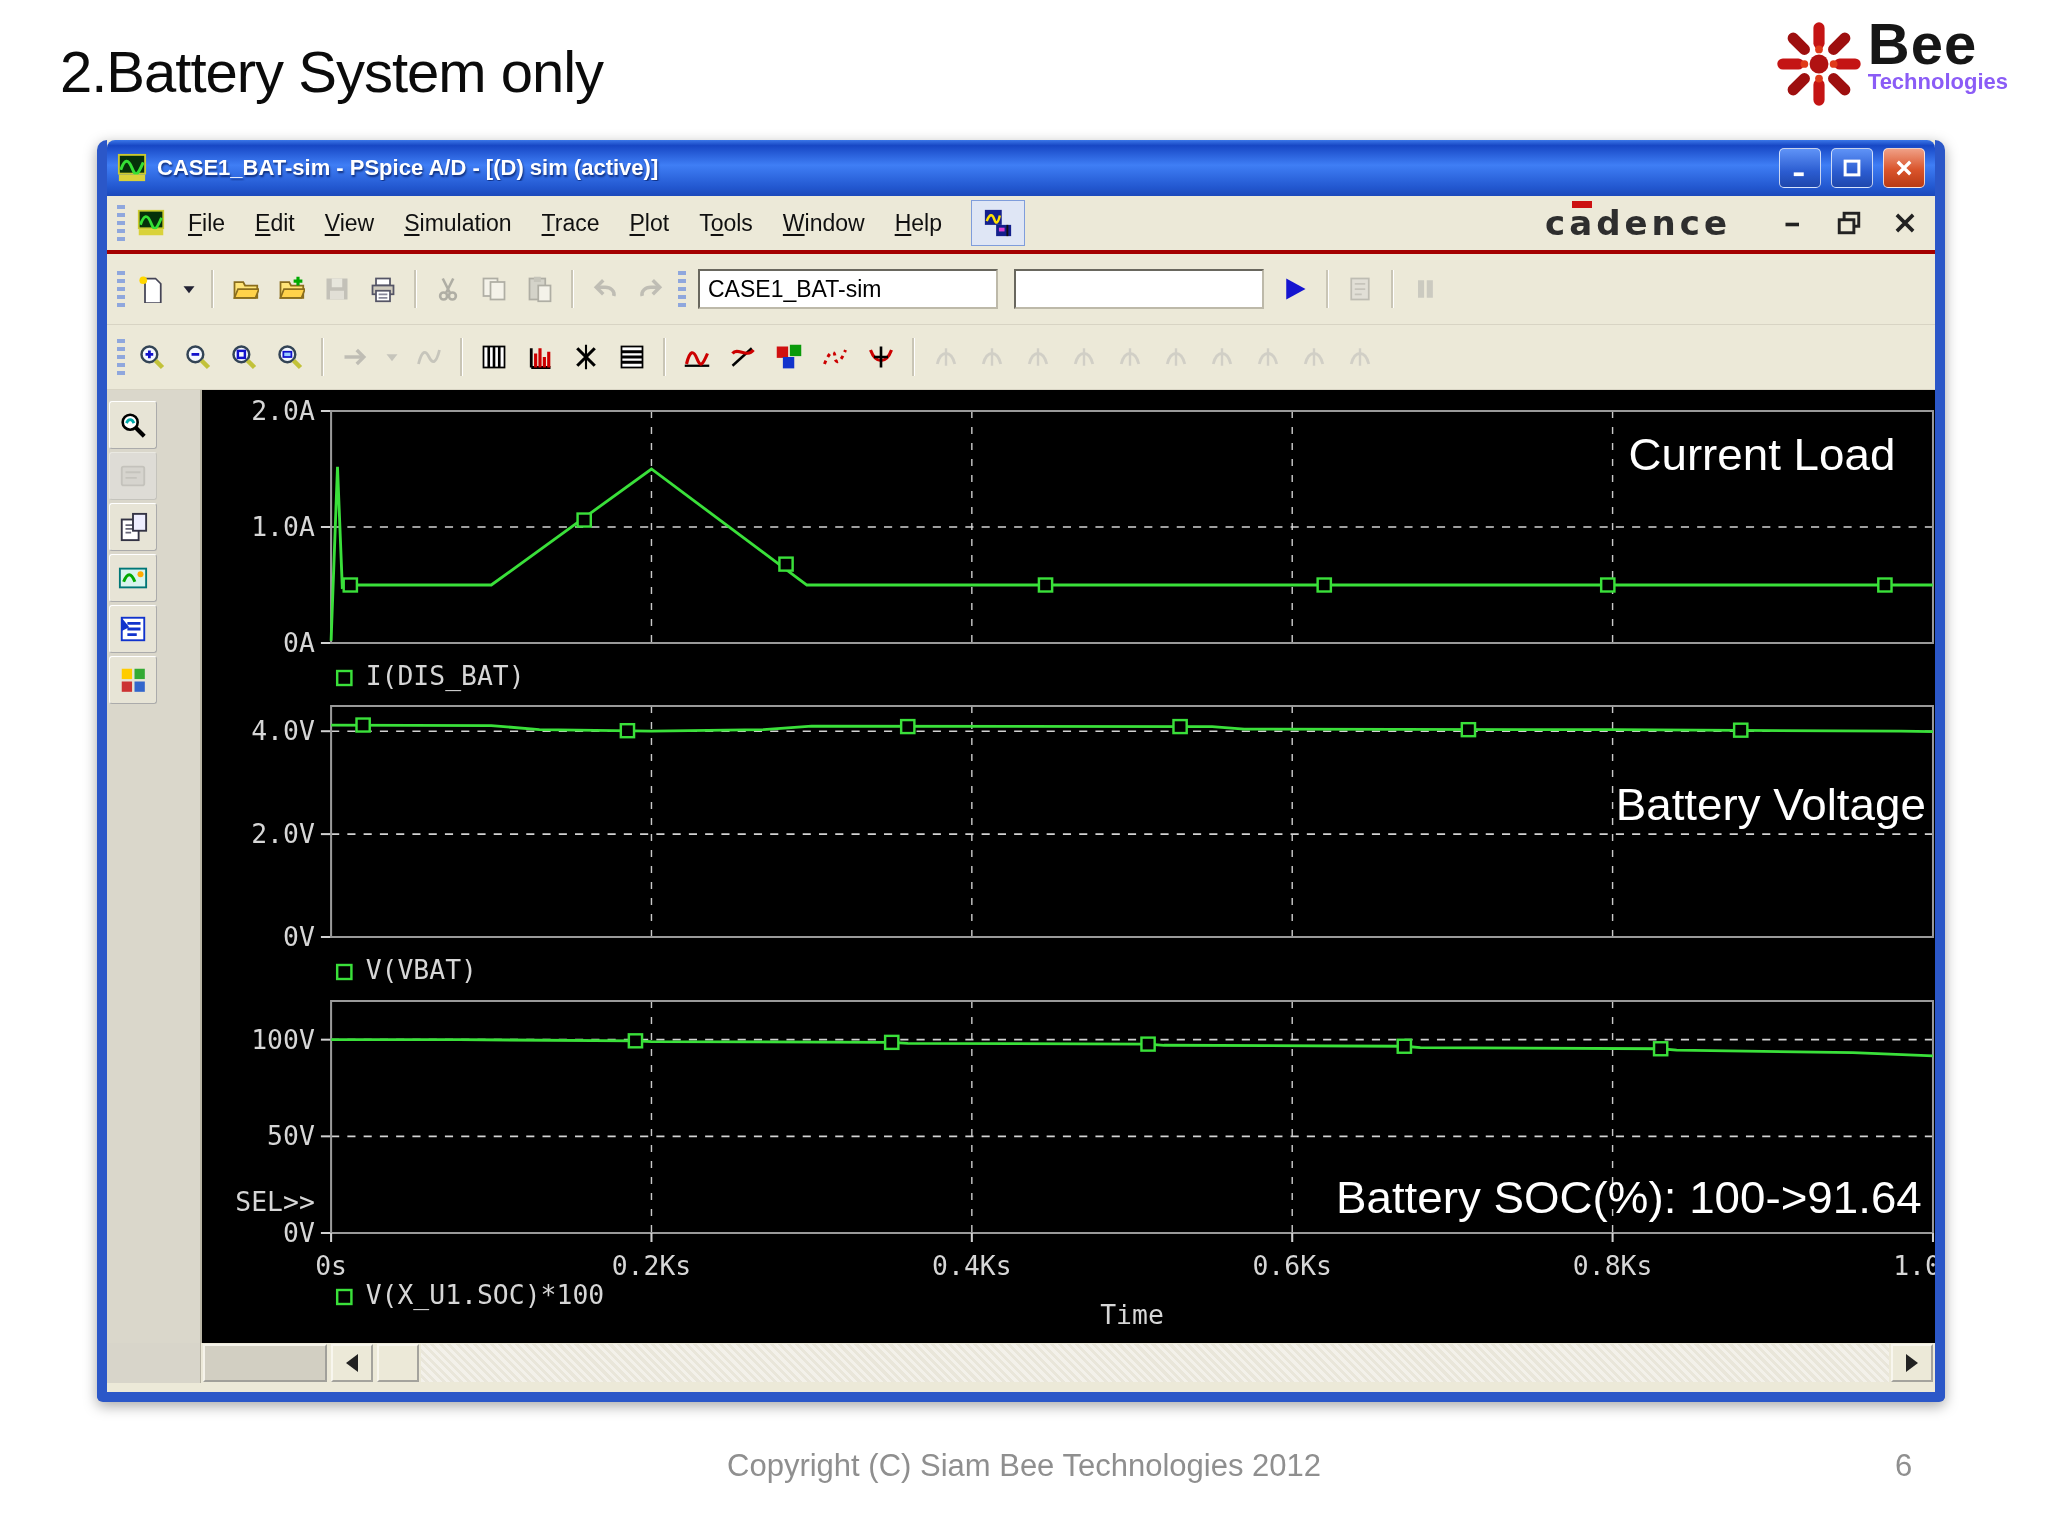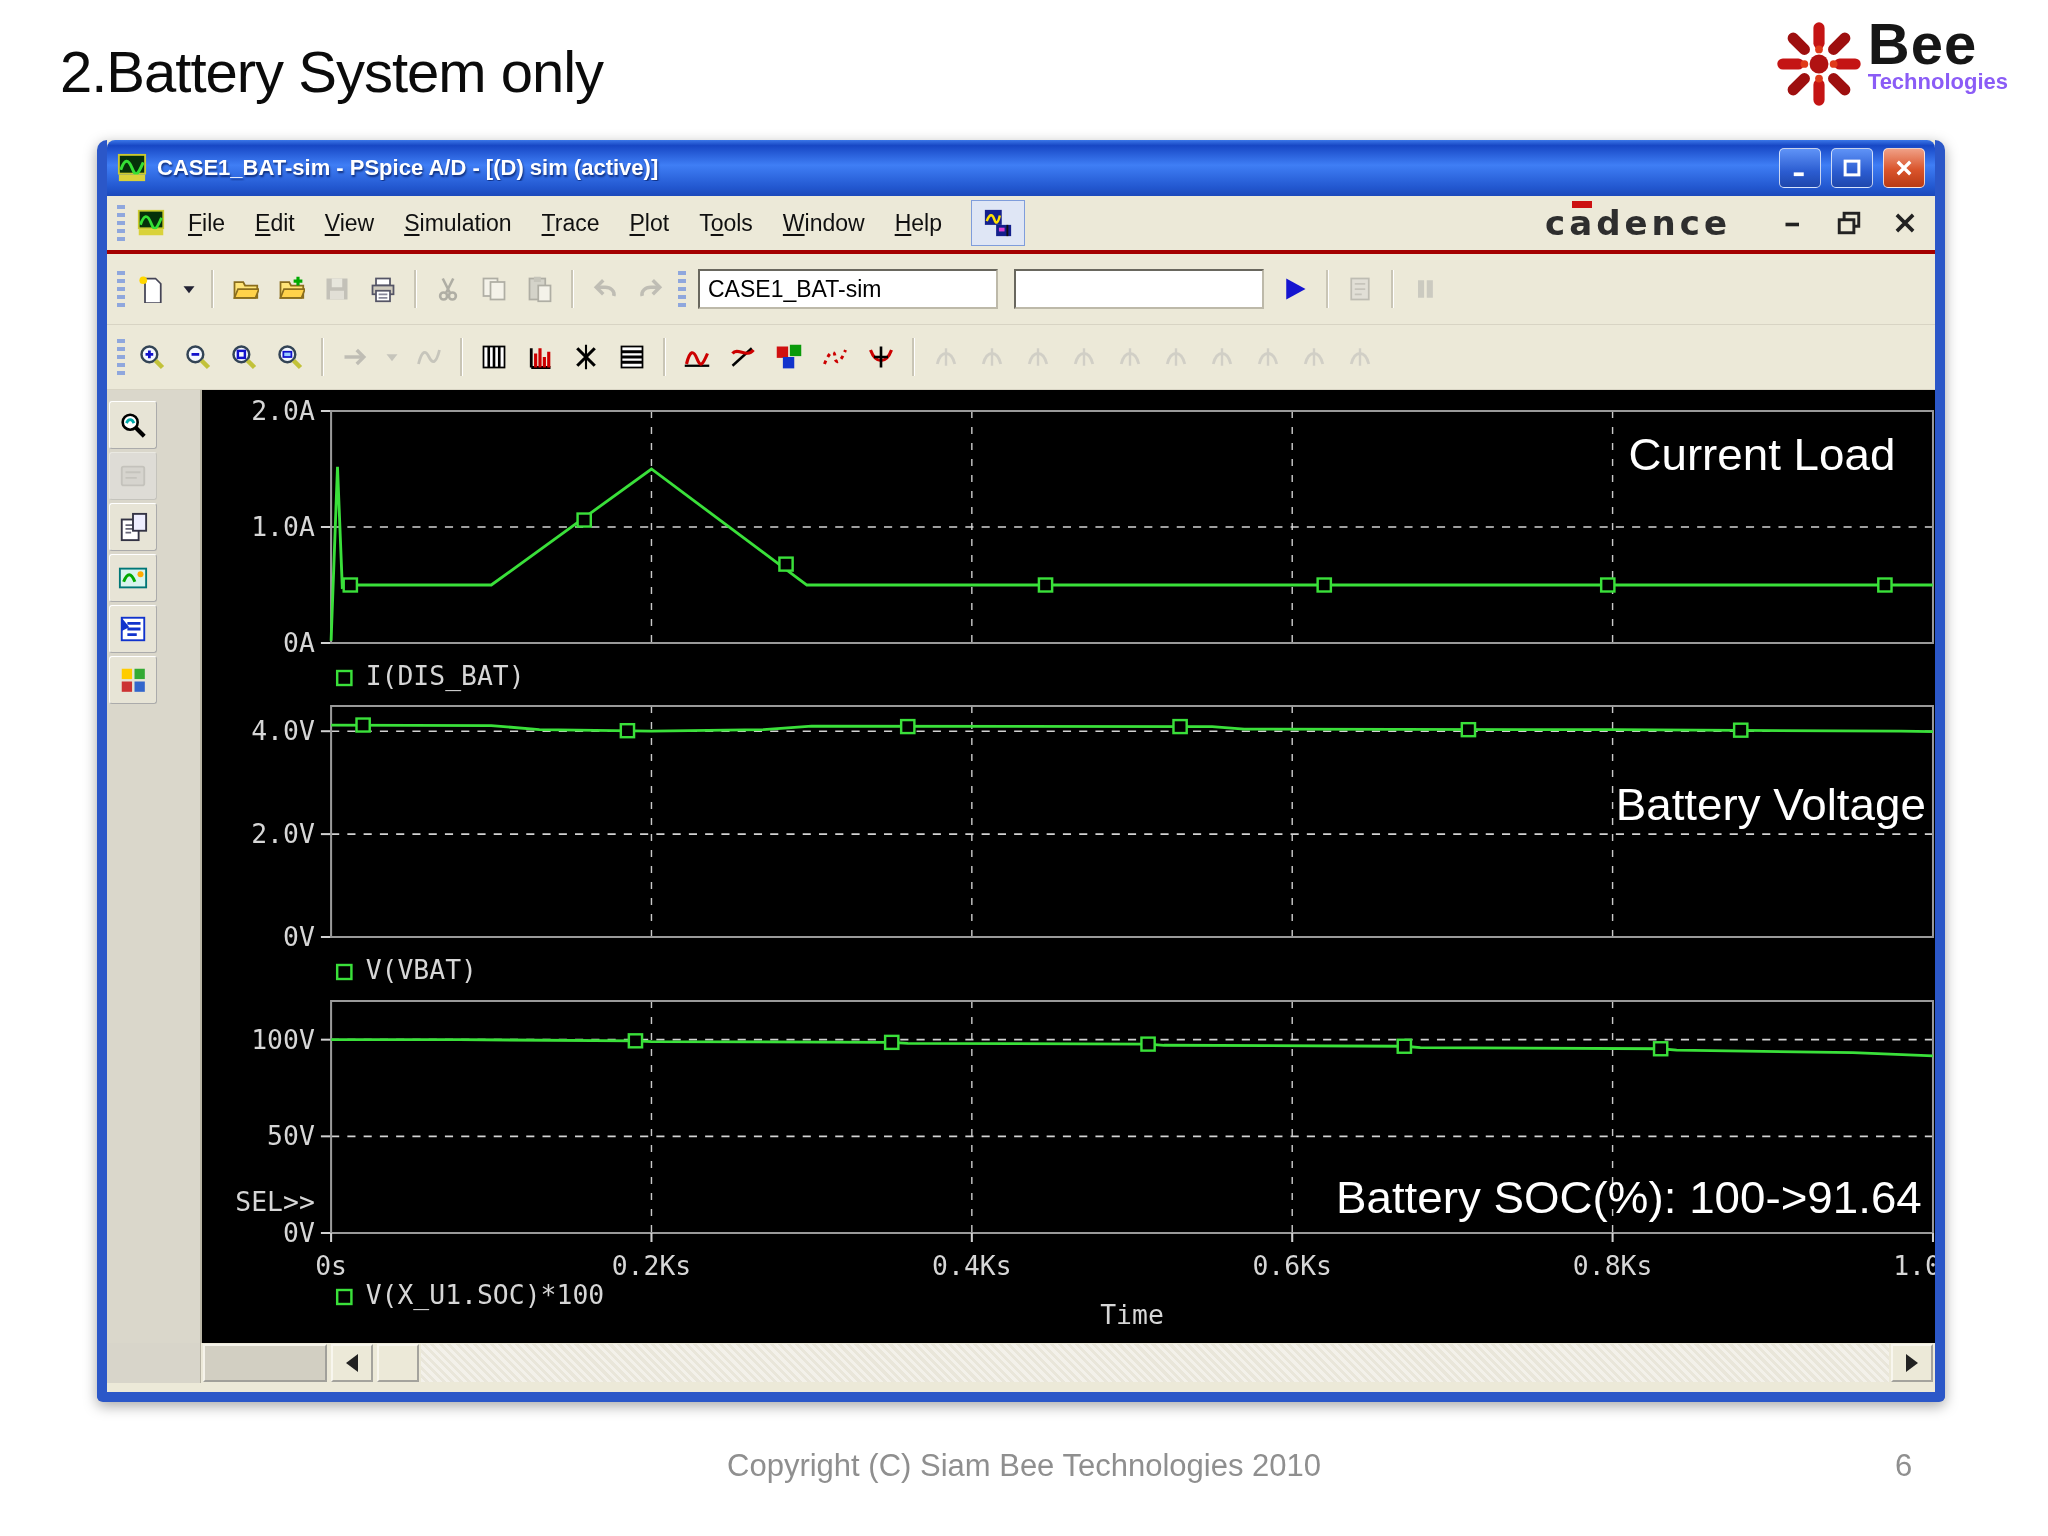--- a/index.html
+++ b/index.html
@@ -595,16 +595,16 @@
         </div>
       <div class="hs-btn"></div>
       <div class="hs-track"></div>
       <div class="hs-btn">
           <div class="tri-right"></div>
         </div>
     </div>
 
   </div>
 
-  <div class="footer">Copyright (C) Siam Bee Technologies 2010</div>
+  <div class="footer">Copyright (C) Siam Bee Technologies 2012</div>
   <div class="pagenum">6</div>
 
 </div>
 
 </body></html>

